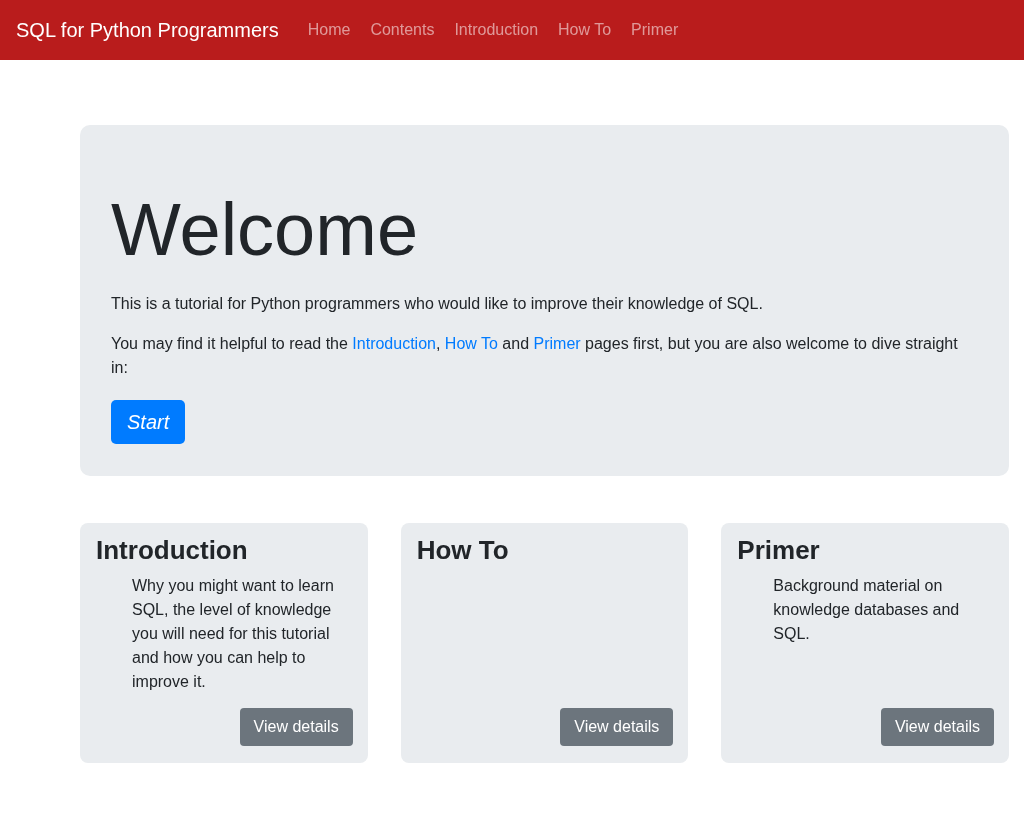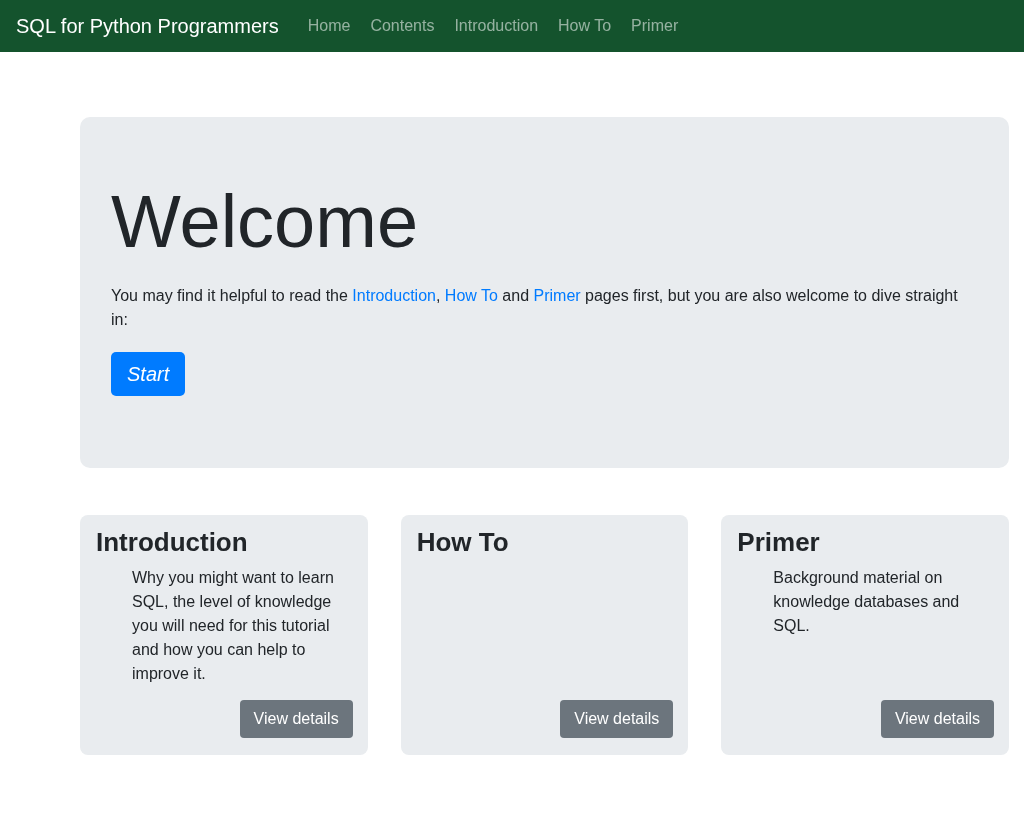--- a/index.html
+++ b/index.html
@@ -6,22 +6,22 @@
   html, body {
     width: 1024px; height: 828px;
     background: #ffffff;
     font-family: "Liberation Sans", "DejaVu Sans", sans-serif;
     color: #212529;
     overflow: hidden;
   }
 
   
   .navbar {
-    height: 52px;
-    background: #14532d;
+    height: 60px;
+    background: #b91c1c;
     display: flex;
     align-items: center;
     padding: 16px 16px;
   }
   .navbar-brand {
     color: #ffffff;
     font-size: 20px;
     text-decoration: none;
     margin-right: 19px;
     white-space: nowrap;
@@ -143,20 +143,21 @@
     <li><a class="nav-link">Introduction</a></li>
     <li><a class="nav-link">How To</a></li>
     <li><a class="nav-link">Primer</a></li>
   </ul>
 </nav>
 
 <main class="container">
 
   <section class="jumbotron">
     <h1>Welcome</h1>
+    <p>This is a tutorial for Python programmers who would like to improve their knowledge of SQL.</p>
     <p class="lead-out"><span>You may find it helpful to read the </span><a class="text-link">Introduction</a><span>, </span><a class="text-link">How To</a><span> and </span><a class="text-link">Primer</a><span> pages first, but you are also welcome to dive straight in:</span></p>
     <button class="btn-primary">Start</button>
   </section>
 
   <div class="cards-row">
 
     <div class="card">
       <h2>Introduction</h2>
       <p>Why you might want to learn SQL, the level of knowledge you will need for this tutorial and how you can help to improve it.</p>
       <button class="btn-secondary">View details</button>

